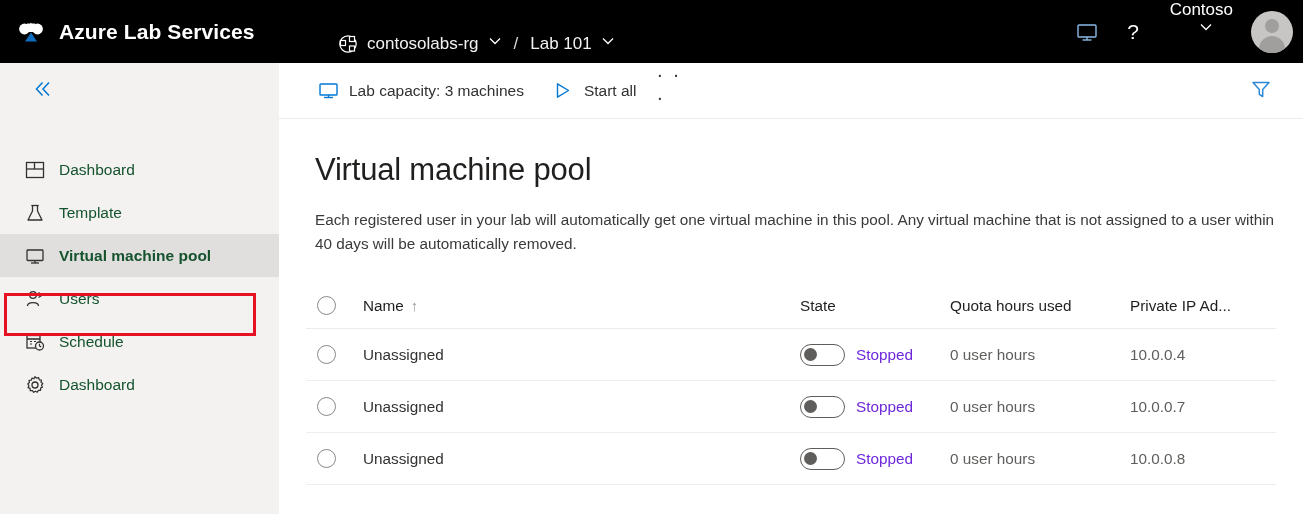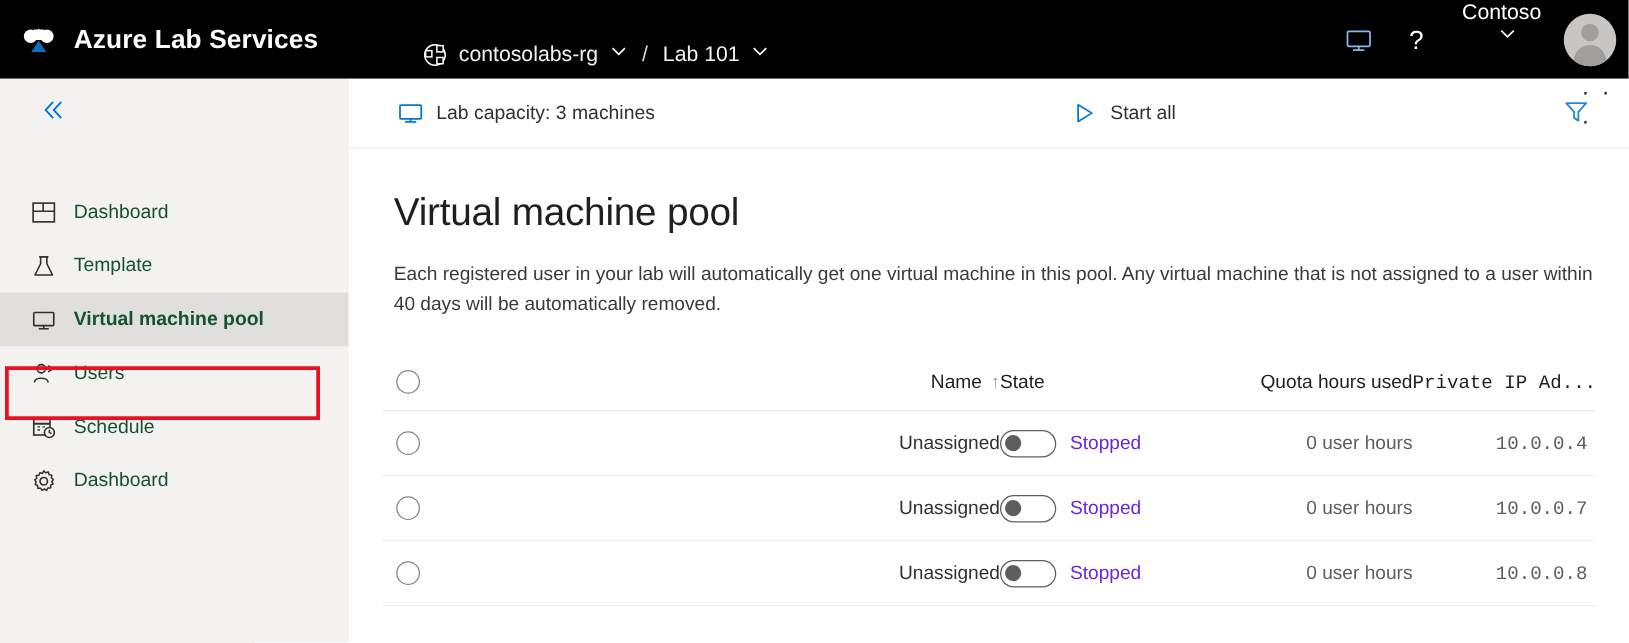--- a/index.html
+++ b/index.html
@@ -84,21 +84,21 @@
   .nav-item.selected .nav-label { font-weight:bold; }
   .redbox {
     position:absolute; left:4px; top:230px; width:252px; height:43px;
     border:3px solid #e81123; pointer-events:none;
   }
 
   
   .cmdbar {
     position:absolute; left:279px; top:63px; width:1024px; height:56px;
     background:#ffffff; border-bottom:1px solid #edebe9;
-    display:flex; align-items:center;justify-content:space-between;
+    display:flex; align-items:center;
   }
   .cmd-btn {
     display:flex; align-items:center; height:56px; padding:0 10px;
     margin-left:8px; cursor:pointer; white-space:nowrap;
   }
   .cmd-btn:first-child { margin-left:28px; }
   .cmd-ico { width:22px; height:22px; margin-right:10px;
              display:flex; align-items:center; justify-content:center; }
   .cmd-label { font-size:15.5px; color:#323130; }
   .cmd-ellipsis {
@@ -119,34 +119,34 @@
   .page-title {
     margin:33px 0 0 36px; font-size:31px; font-weight:normal;
     color:#201f1e; letter-spacing:-0.2px;
   }
   .page-desc {
     margin:20px 0 0 36px; width:965px;
     font-size:15.3px; line-height:24px; color:#3b3a39;
   }
 
   
-  .tbl { margin-top:27px; width:1024px;text-align:right; }
+  .tbl { margin-top:27px; width:1024px; }
   .thead-row {
     display:flex; align-items:center; height:46px;
     border-bottom:1px solid #edebe9; margin:0 27px 0 27px; width:970px;
   }
   .trow {
     display:flex; align-items:center; height:52px;
     border-bottom:1px solid #f0eeec; margin:0 27px 0 27px; width:970px;
   }
   .c-sel   { width:57px; display:flex; align-items:center; justify-content:flex-start; padding-left:11px; }
   .c-name  { width:437px; }
   .c-state { width:150px; display:flex; align-items:center; }
   .c-quota { width:180px; }
-  .c-ip    { width:140px;font-family:Liberation Mono, monospace; }
+  .c-ip    { width:140px; }
   .th { font-size:15.3px; color:#201f1e; white-space:nowrap; }
   .td { font-size:15.3px; color:#323130; white-space:nowrap; }
   .td.muted { color:#605e5c; }
   .sort-arrow { margin-left:7px; color:#a19f9d; font-size:15px; }
   .radio {
     width:19px; height:19px; border-radius:50%;
     border:1.4px solid #8a8886; background:#fff; cursor:pointer;
   }
   .toggle {
     width:45px; height:22px; border-radius:11px;

